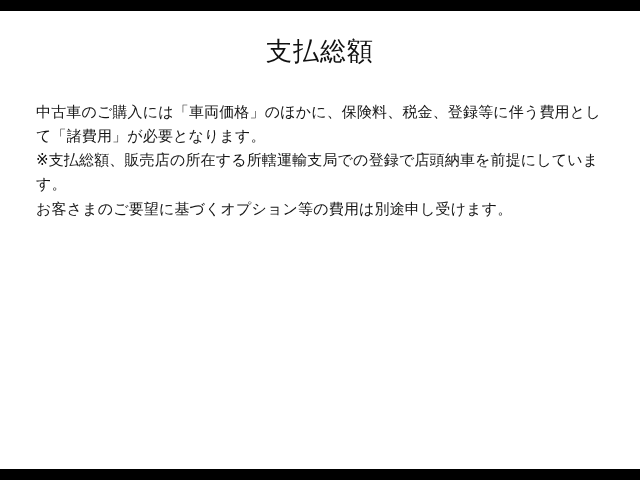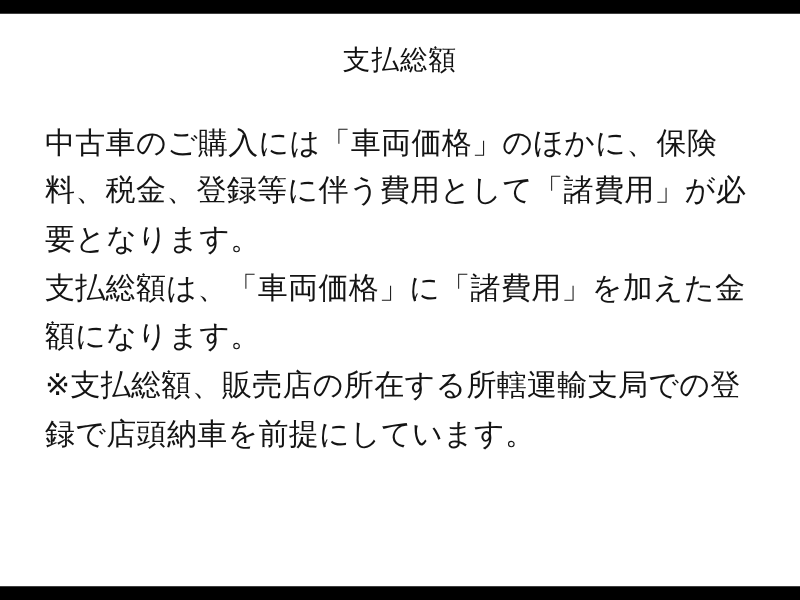--- a/index.html
+++ b/index.html
@@ -34,29 +34,29 @@
     position: absolute;
     left: 0;
     top: 11px;
     width: 640px;
     height: 458px;
     box-sizing: border-box;
     padding: 24px 36px 0 36px;
   }
   .title {
     text-align: center;
-    font-size: 22px;
+    font-size: 26px;
     line-height: 1.25;
     font-weight: normal;
     letter-spacing: 0.04em;
     margin: 0 0 32px 0;
     color: #111111;
   }
   .body-block {
-    font-size: 24px;
+    font-size: 15px;
     line-height: 1.62;
     letter-spacing: 0.01em;
     color: #141414;
     text-align: left;
   }
   .para {
     margin: 0;
     padding: 0;
     text-indent: 0;
   }
@@ -67,21 +67,21 @@
 <div class="page">
 
   <div class="bar bar-top"></div>
 
   <div class="content">
 
     <h1 class="title">支払総額</h1>
 
     <div class="body-block">
       <p class="para">中古車のご購入には「車両価格」のほかに、保険料、税金、登録等に伴う費用として「諸費用」が必要となります。</p>
-      <p class="para">支払総額は、「車両価格」に「諸費用」を加えた金額になります。</p>
       <p class="para">※支払総額、販売店の所在する所轄運輸支局での登録で店頭納車を前提にしています。</p>
+      <p class="para">お客さまのご要望に基づくオプション等の費用は別途申し受けます。</p>
     </div>
 
   </div>
 
   <div class="bar bar-bottom"></div>
 
 </div>
 
 </body></html>

